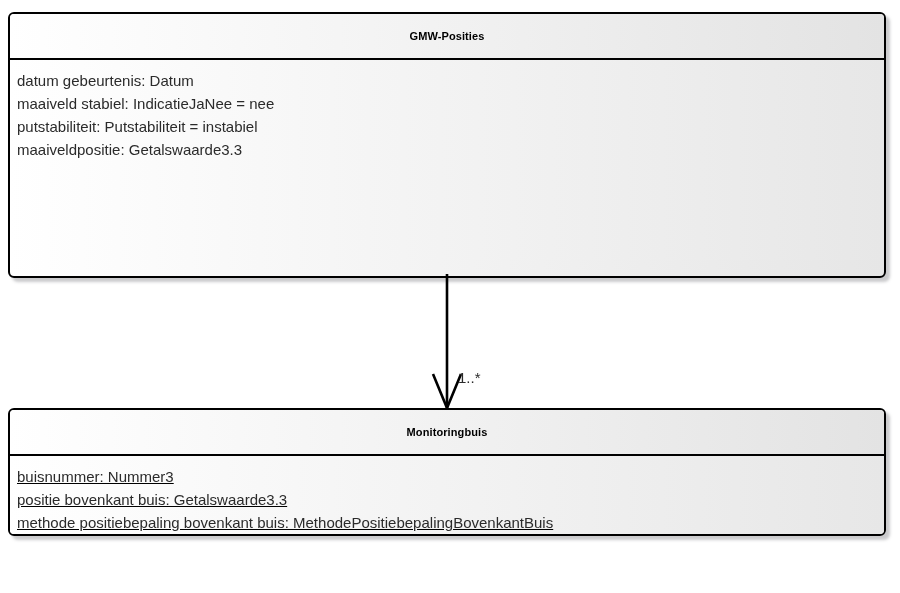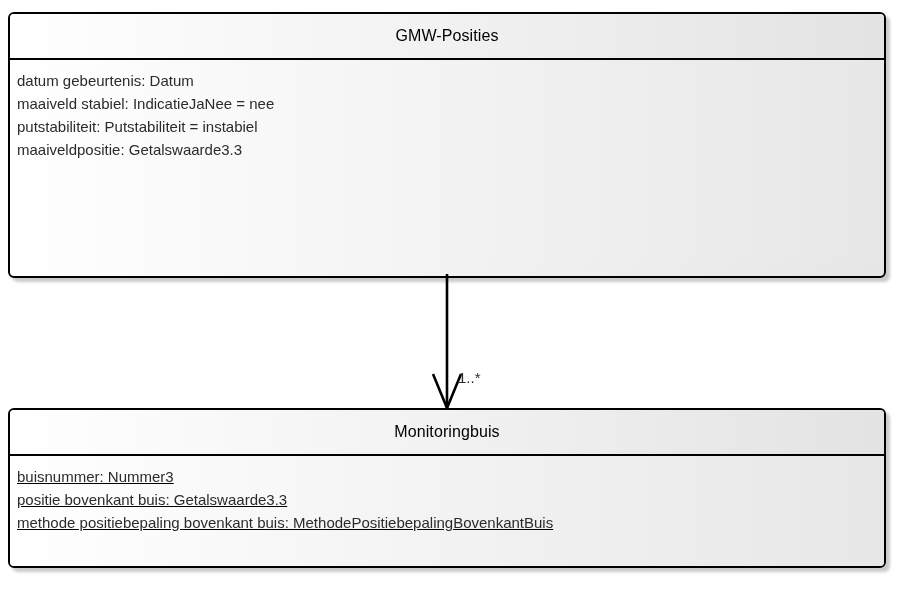--- a/index.html
+++ b/index.html
@@ -32,22 +32,22 @@
   .uml-header {
     box-sizing: border-box;
     height: 100%;
     display: flex;
     align-items: center;
     justify-content: center;
     border-bottom: 2px solid #000000;
     background: linear-gradient(to right, #ffffff 0%, #f3f3f3 45%, #e3e3e3 100%);
   }
   .uml-title {
-    font-size: 16px;
-    font-weight: normal;
+    font-size: 11px;
+    font-weight: bold;
     color: #000000;
     letter-spacing: 0.1px;
     white-space: nowrap;
   }
   .uml-compartment {
     box-sizing: border-box;
     padding: 9px 0 8px 7px;
     background: linear-gradient(to right, #ffffff 0%, #f4f4f4 45%, #e7e7e7 100%);
   }
   .uml-attr {
@@ -64,21 +64,21 @@
     width: 878px;
     height: 266px;
   }
   #class-gmw-posities .uml-header-wrap { height: 46px; }
   #class-gmw-posities .uml-compartment { height: 200px; }
 
   #class-monitoringbuis {
     left: 8px;
     top: 408px;
     width: 878px;
-    height: 160px;
+    height: 128px;
   }
   #class-monitoringbuis .uml-header-wrap { height: 46px; }
   #class-monitoringbuis .uml-compartment { height: 110px; text-decoration: underline; }
 
   
   #association {
     position: absolute;
     left: 395px;
     top: 274px;
     width: 140px;

